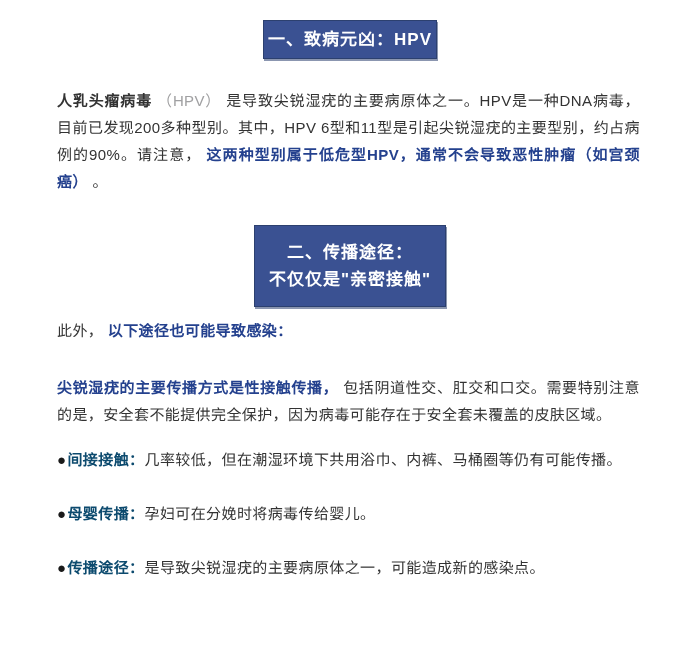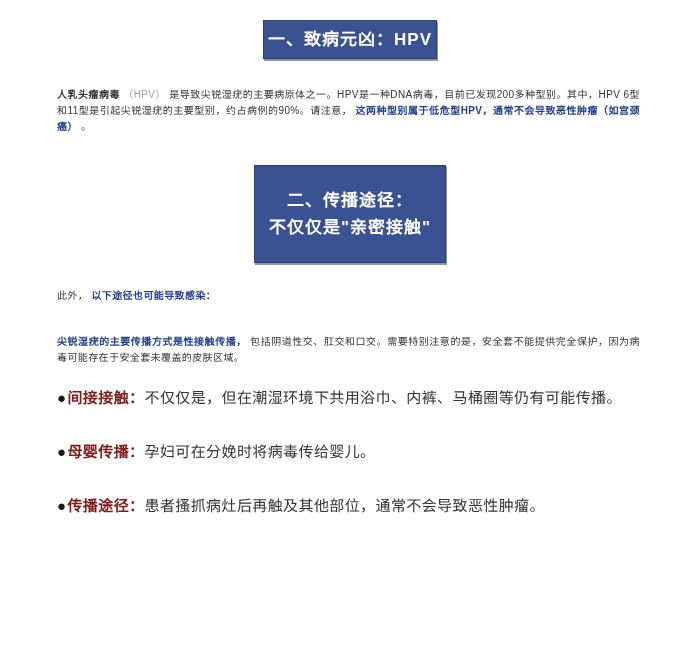--- a/index.html
+++ b/index.html
@@ -32,28 +32,28 @@
     line-height: 27px;
     letter-spacing: 1px;
     text-align: center;
     padding: 5px 4px;
   }
   .heading-box.first {
     margin-bottom: 28px;
   }
   .heading-box.second {
     margin-top: 30px;
-    margin-bottom: 25px;
-    padding: 21px 14px;
+    margin-bottom: 10px;
+    padding: 13px 14px;
   }
   
   .para {
     margin: 0 3px 18px 0;
-    font-size: 10px;
-    line-height: 16px;
+    font-size: 15px;
+    line-height: 27px;
     letter-spacing: 0.4px;
     color: #333333;
     text-align: justify;
   }
   .para.lead-gap {
     margin-bottom: 18px;
   }
   .para.intro-list {
     margin-bottom: 30px;
   }
@@ -64,21 +64,21 @@
     letter-spacing: 0.4px;
     color: #333333;
   }
   .bullet-para.second { }
   .bullet-para.last { margin-bottom: 0; }
   
   .t-bold  { font-weight: bold; color: #333333; }
   .t-muted { color: #a0a0a2; }
   .t-blue  { font-weight: bold; color: #24418e; }
   .bullet-marker { font-weight: bold; color: #1a1a1a; margin-right: 1px; }
-  .bullet-label  { font-weight: bold; color: #7f1d1d; }
+  .bullet-label  { font-weight: bold; color: #0c4a6e; }
 </style>
 </head>
 <body>
 
 <div class="page">
 
   <div class="heading-box first">
     <span>一、致病元凶：HPV</span>
   </div>
 
@@ -100,24 +100,24 @@
     <span>此外，</span>
     <span class="t-blue">以下途径也可能导致感染：</span>
   </p>
 
   <p class="para">
     <span class="t-blue">尖锐湿疣的主要传播方式是性接触传播，</span>
     <span>包括阴道性交、肛交和口交。需要特别注意的是，安全套不能提供完全保护，因为病毒可能存在于安全套未覆盖的皮肤区域。</span>
   </p>
 
   <p class="bullet-para">
-    <span class="bullet-marker">●</span><span class="bullet-label">间接接触：</span><span>不仅仅是，但在潮湿环境下共用浴巾、内裤、马桶圈等仍有可能传播。</span>
+    <span class="bullet-marker">●</span><span class="bullet-label">间接接触：</span><span>几率较低，但在潮湿环境下共用浴巾、内裤、马桶圈等仍有可能传播。</span>
   </p>
 
   <p class="bullet-para second">
     <span class="bullet-marker">●</span><span class="bullet-label">母婴传播：</span><span>孕妇可在分娩时将病毒传给婴儿。</span>
   </p>
 
   <p class="bullet-para last">
-    <span class="bullet-marker">●</span><span class="bullet-label">传播途径：</span><span>患者搔抓病灶后再触及其他部位，通常不会导致恶性肿瘤。</span>
+    <span class="bullet-marker">●</span><span class="bullet-label">传播途径：</span><span>是导致尖锐湿疣的主要病原体之一，可能造成新的感染点。</span>
   </p>
 
 </div>
 
 </body></html>

